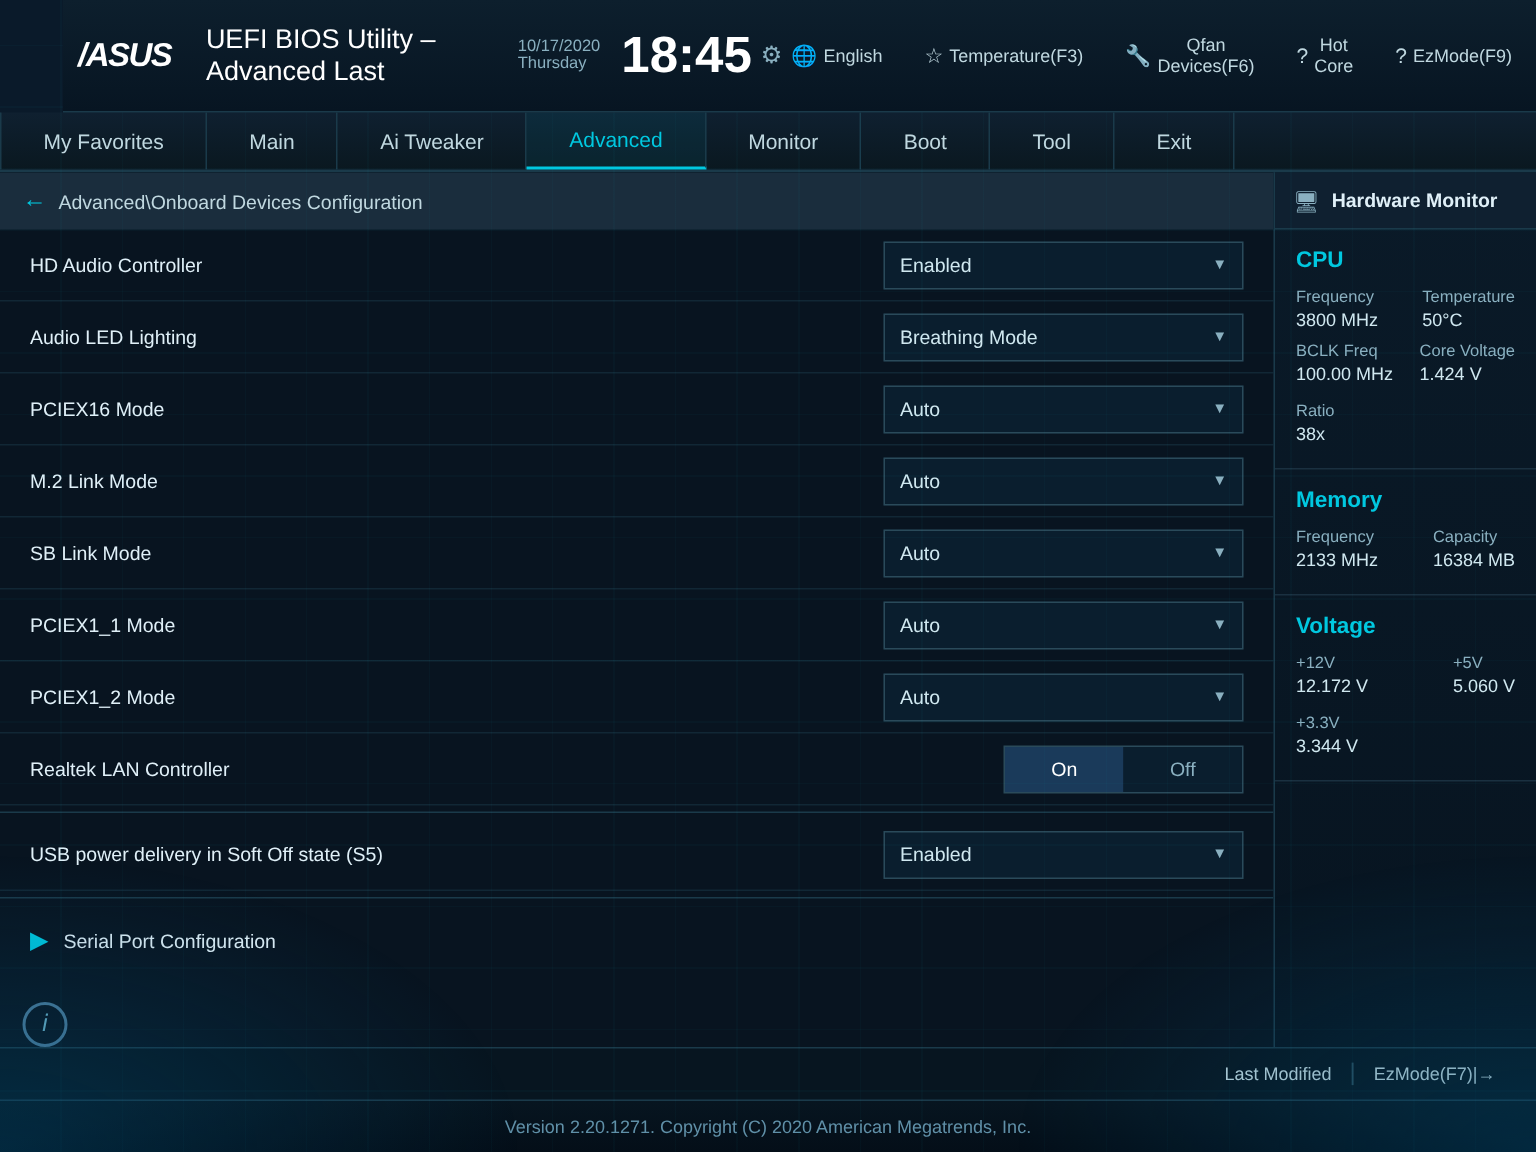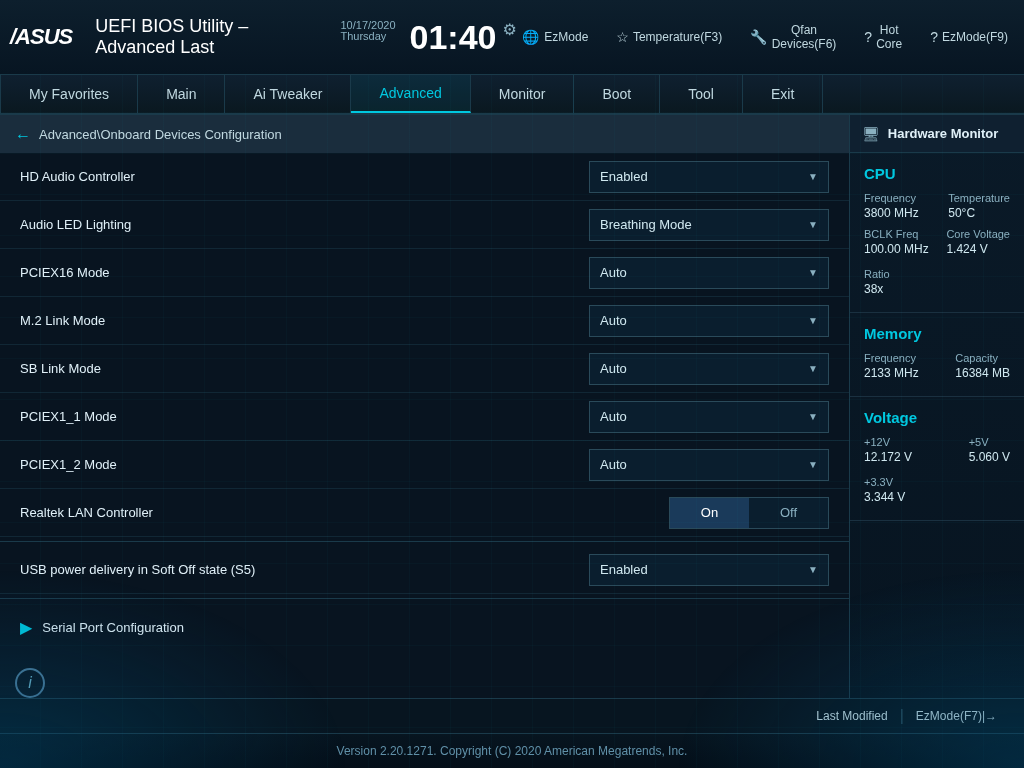--- a/index.html
+++ b/index.html
@@ -38,20 +38,21 @@
     
     .header {
       display: flex;
       align-items: center;
       height: 75px;
       background: linear-gradient(180deg, #0d1f2d 0%, #071522 100%);
       border-bottom: 1px solid #1a3a4a;
       padding: 0 10px;
       position: relative;
       z-index: 10;
+      margin-left: 42px;
     }
 
     .asus-logo {
       display: flex;
       align-items: center;
       margin-right: 15px;
     }
 
     .asus-logo .logo-text {
       color: #ffffff;
@@ -70,20 +71,21 @@
 
     .header-center {
       display: flex;
       flex-direction: column;
       align-items: flex-start;
       margin-left: 20px;
     }
 
     .datetime {
       display: flex;
+      align-items: center;
     }
 
     .date-small {
       color: #8ab0c0;
       font-size: 11px;
       margin-right: 8px;
       line-height: 1;
     }
 
     .time-large {
@@ -431,28 +433,28 @@
   <div class="asus-logo">
     <span class="logo-text">/ASUS</span>
   </div>
   <span class="title-text">UEFI BIOS Utility – Advanced Last</span>
   <div class="header-center">
     <div class="datetime">
       <div style="display:flex;flex-direction:column;margin-right:6px;">
         <span class="date-small">10/17/2020</span>
         <span class="date-small">Thursday</span>
       </div>
-      <span class="time-large">01:40</span>
+      <span class="time-large">18:45</span>
       <span class="gear-icon-header">⚙</span>
     </div>
   </div>
   <div class="header-actions">
     <button class="header-btn">
       <span class="icon">🌐</span>
-      <span>EzMode</span>
+      <span>English</span>
     </button>
     <button class="header-btn">
       <span class="icon">☆</span>
       <span>Temperature(F3)</span>
     </button>
     <button class="header-btn">
       <span class="icon">🔧</span>
       <span>Qfan Devices(F6)</span>
     </button>
     <button class="header-btn">

